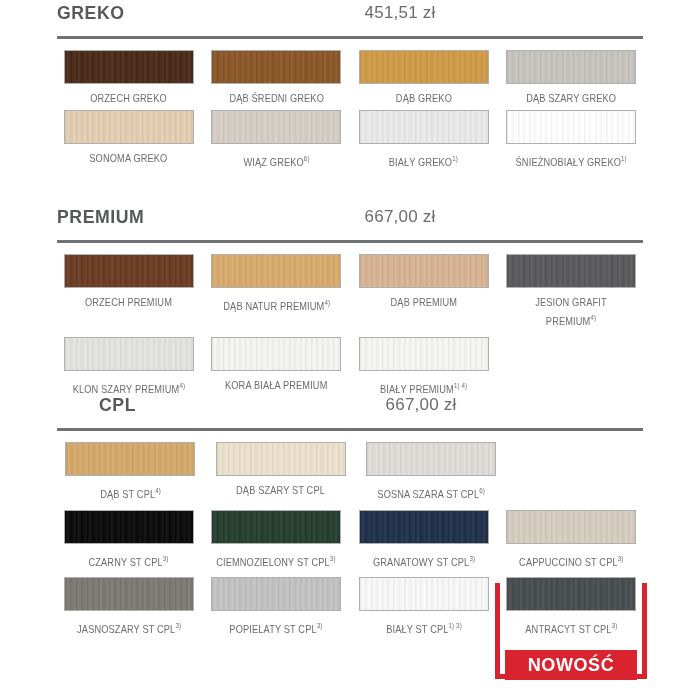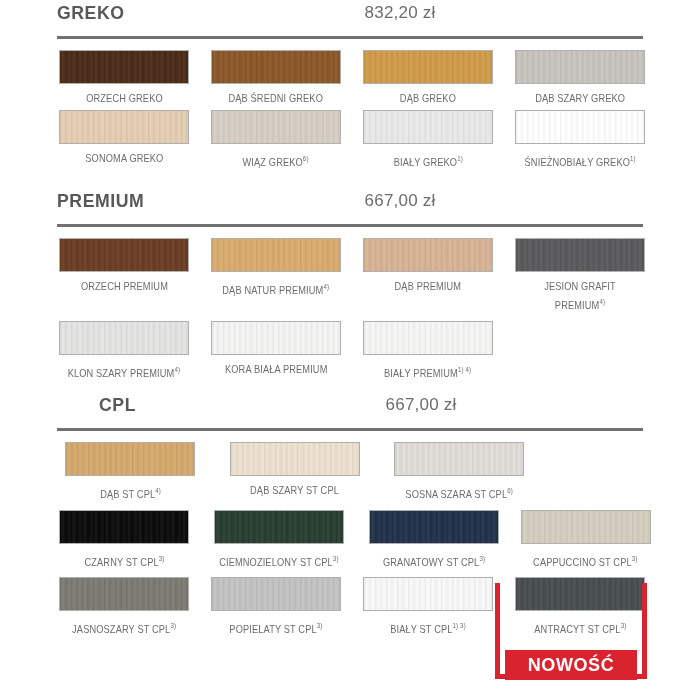--- a/index.html
+++ b/index.html
@@ -36,21 +36,21 @@
     transform: translateX(50px);
   }
   .rule {
     position: absolute; left: 57px; right: 57px;
     height: 3px; background: #6f7173;
   }
 
   .grid {
     position: absolute; left: 57px; right: 57px;
   }
-  .row { display: flex; gap: 18px; }
+  .row { display: flex; gap: 4px; }
   .cell {
     width: 25%;
     display: flex;
     flex-direction: column;
     align-items: center;
     padding: 0 2px;
   }
   .swatch {
     width: 130px;
     height: 34px;
@@ -93,21 +93,21 @@
   }
 </style>
 </head>
 <body>
 
 <div class="page">
 
   <div class="section" style="top:0px;">
     <div class="sec-head">
       <div class="sec-title">GREKO</div>
-      <div class="sec-price">832,20 zł</div>
+      <div class="sec-price">451,51 zł</div>
     </div>
     <div class="rule" style="top:36px;"></div>
     <div class="grid" style="top:50px;">
       <div class="row">
         <div class="cell">
           <div class="swatch" style="background-color: rgb(74, 42, 24); background-image: repeating-linear-gradient(90deg, rgba(0, 0, 0, 0.055) 0px, rgba(0, 0, 0, 0.055) 1px, rgba(255, 255, 255, 0.05) 2px, rgba(255, 255, 255, 0.05) 4px, rgba(0, 0, 0, 0.03) 5px, rgba(0, 0, 0, 0.03) 7px, rgba(255, 255, 255, 0.035) 8px, rgba(255, 255, 255, 0.035) 11px);"></div>
           <div class="label"><span>ORZECH GREKO</span></div>
         </div>
         <div class="cell">
           <div class="swatch" style="background-color: rgb(138, 86, 38); background-image: repeating-linear-gradient(90deg, rgba(0, 0, 0, 0.055) 0px, rgba(0, 0, 0, 0.055) 1px, rgba(255, 255, 255, 0.05) 2px, rgba(255, 255, 255, 0.05) 4px, rgba(0, 0, 0, 0.03) 5px, rgba(0, 0, 0, 0.03) 7px, rgba(255, 255, 255, 0.035) 8px, rgba(255, 255, 255, 0.035) 11px);"></div>
@@ -136,21 +136,21 @@
           <div class="label"><span>BIAŁY GREKO</span><sup>1)</sup></div>
         </div>
         <div class="cell">
           <div class="swatch" style="background-color: rgb(255, 255, 255); background-image: repeating-linear-gradient(90deg, rgba(0, 0, 0, 0.055) 0px, rgba(0, 0, 0, 0.055) 1px, rgba(255, 255, 255, 0.05) 2px, rgba(255, 255, 255, 0.05) 4px, rgba(0, 0, 0, 0.03) 5px, rgba(0, 0, 0, 0.03) 7px, rgba(255, 255, 255, 0.035) 8px, rgba(255, 255, 255, 0.035) 11px);"></div>
           <div class="label"><span>ŚNIEŻNOBIAŁY GREKO</span><sup>1)</sup></div>
         </div>
       </div>
     </div>
   </div>
 
-  <div class="section" style="top:188px;">
+  <div class="section" style="top:204px;">
     <div class="sec-head">
       <div class="sec-title">PREMIUM</div>
       <div class="sec-price">667,00 zł</div>
     </div>
     <div class="rule" style="top:36px;"></div>
     <div class="grid" style="top:50px;">
       <div class="row">
         <div class="cell">
           <div class="swatch" style="background-color: rgb(106, 60, 34); background-image: repeating-linear-gradient(90deg, rgba(0, 0, 0, 0.055) 0px, rgba(0, 0, 0, 0.055) 1px, rgba(255, 255, 255, 0.05) 2px, rgba(255, 255, 255, 0.05) 4px, rgba(0, 0, 0, 0.03) 5px, rgba(0, 0, 0, 0.03) 7px, rgba(255, 255, 255, 0.035) 8px, rgba(255, 255, 255, 0.035) 11px);"></div>
           <div class="label"><span>ORZECH PREMIUM</span></div>

